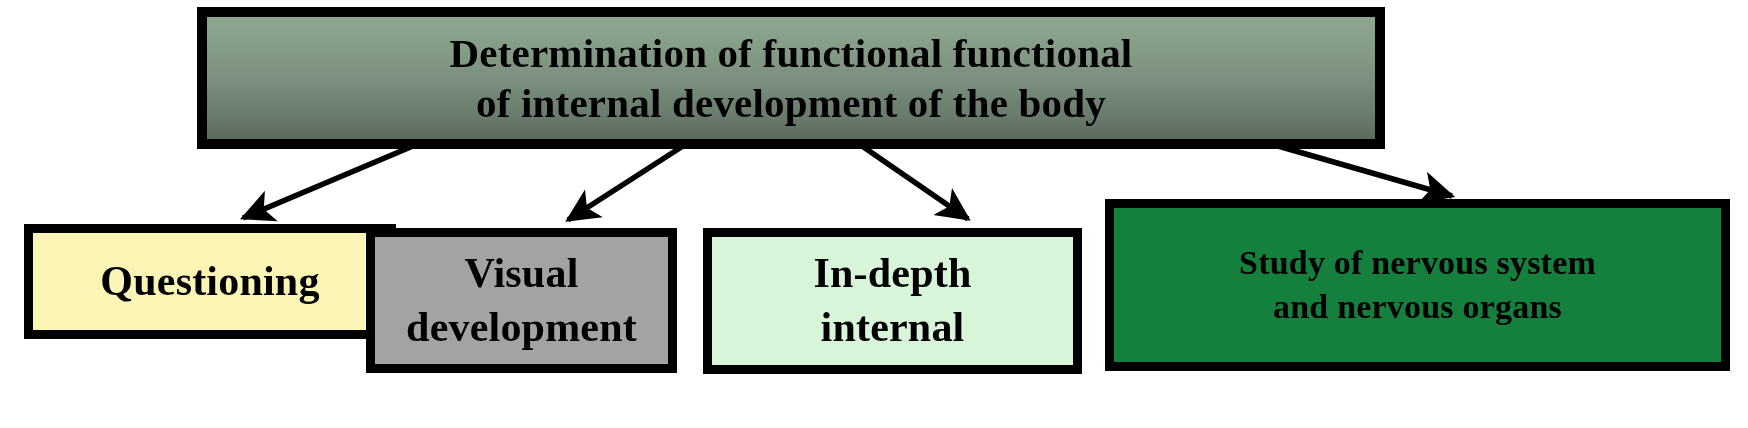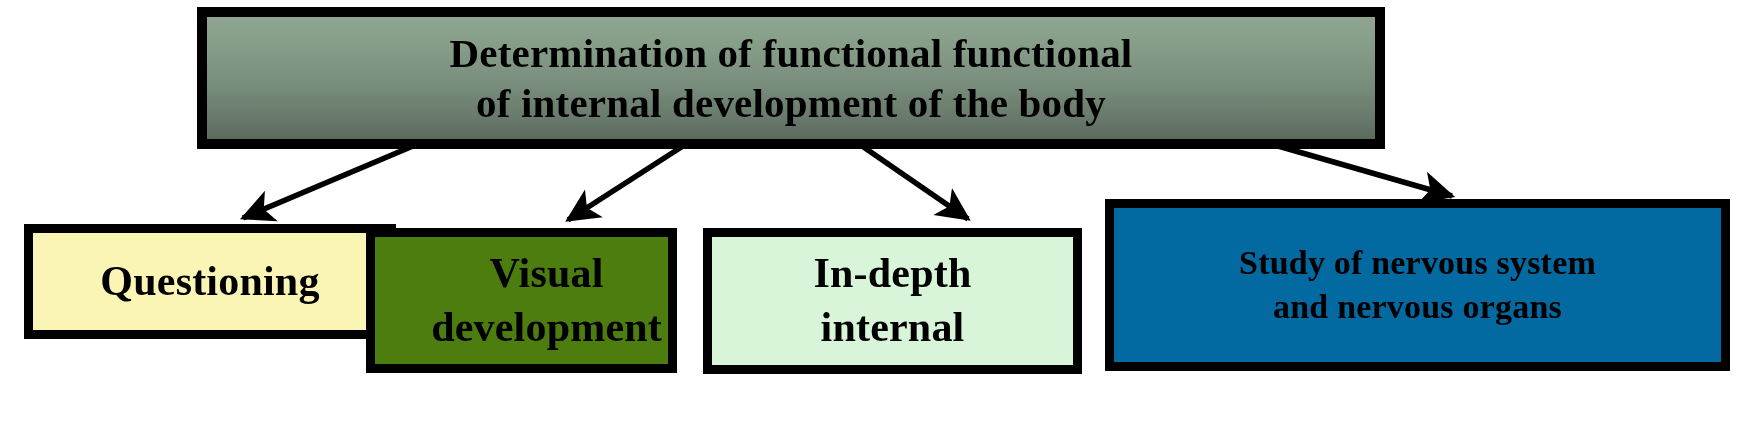--- a/index.html
+++ b/index.html
@@ -74,40 +74,39 @@
     height: 115px;
     background: #faf5b4;
   }
   #node-questioning .node-label { font-size: 42px; }
 
   #node-visual {
     left: 366px;
     top: 228px;
     width: 311px;
     height: 145px;
-    background: #4d7c0f;
-    justify-content: flex-end;
+    background: #a3a3a3;
   }
   #node-visual .node-label { font-size: 42px; line-height: 1.28; }
 
   #node-indepth {
     left: 703px;
     top: 228px;
     width: 379px;
     height: 146px;
     background: #d8f5da;
   }
   #node-indepth .node-label { font-size: 42px; line-height: 1.28; }
 
   #node-nervous {
     left: 1105px;
     top: 199px;
     width: 625px;
     height: 172px;
-    background: #0369a1;
+    background: #15803d;
     align-items: center;
   }
   #node-nervous .node-label { font-size: 34px; line-height: 1.30; }
 </style>
 </head>
 <body>
 
 <div id="diagram-canvas">
 
   <svg id="arrow-layer" viewBox="0 0 1748 428" width="1748" height="428" xmlns="http://www.w3.org/2000/svg">

